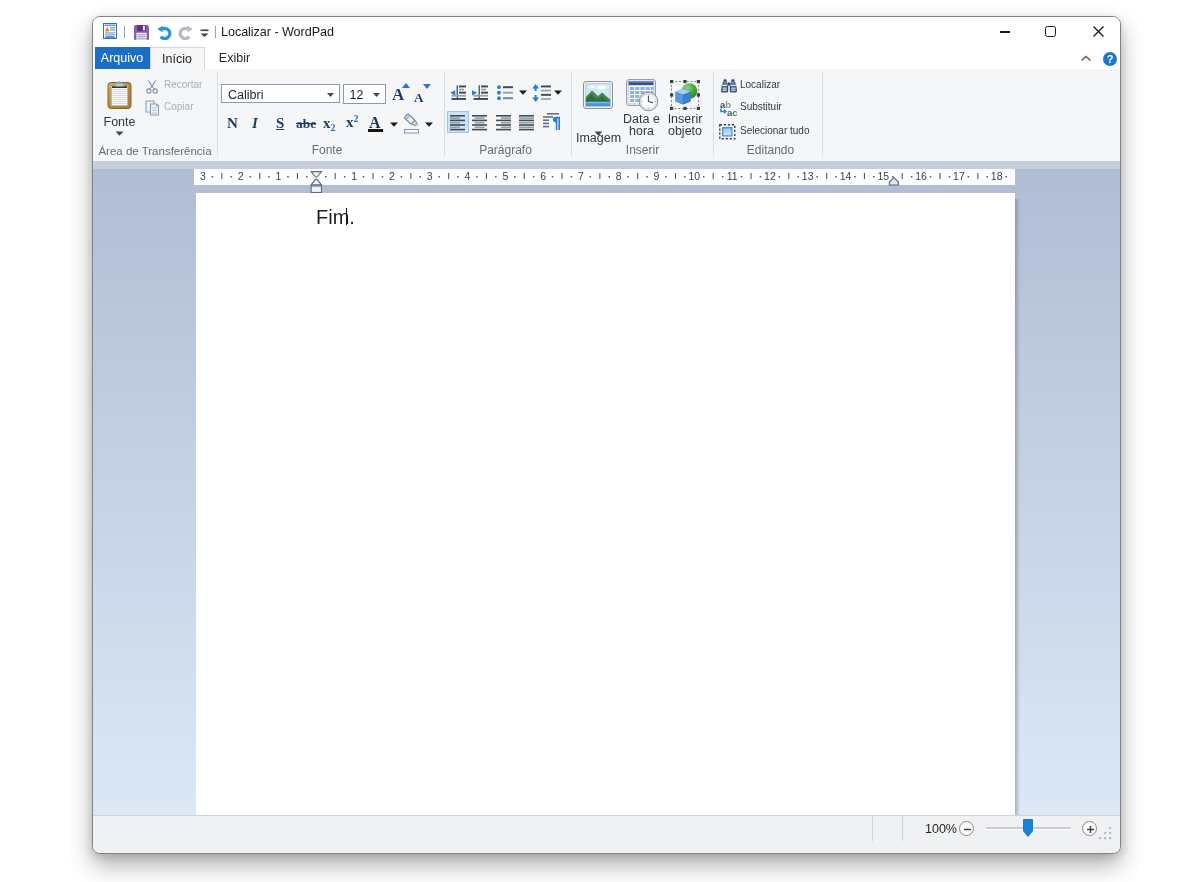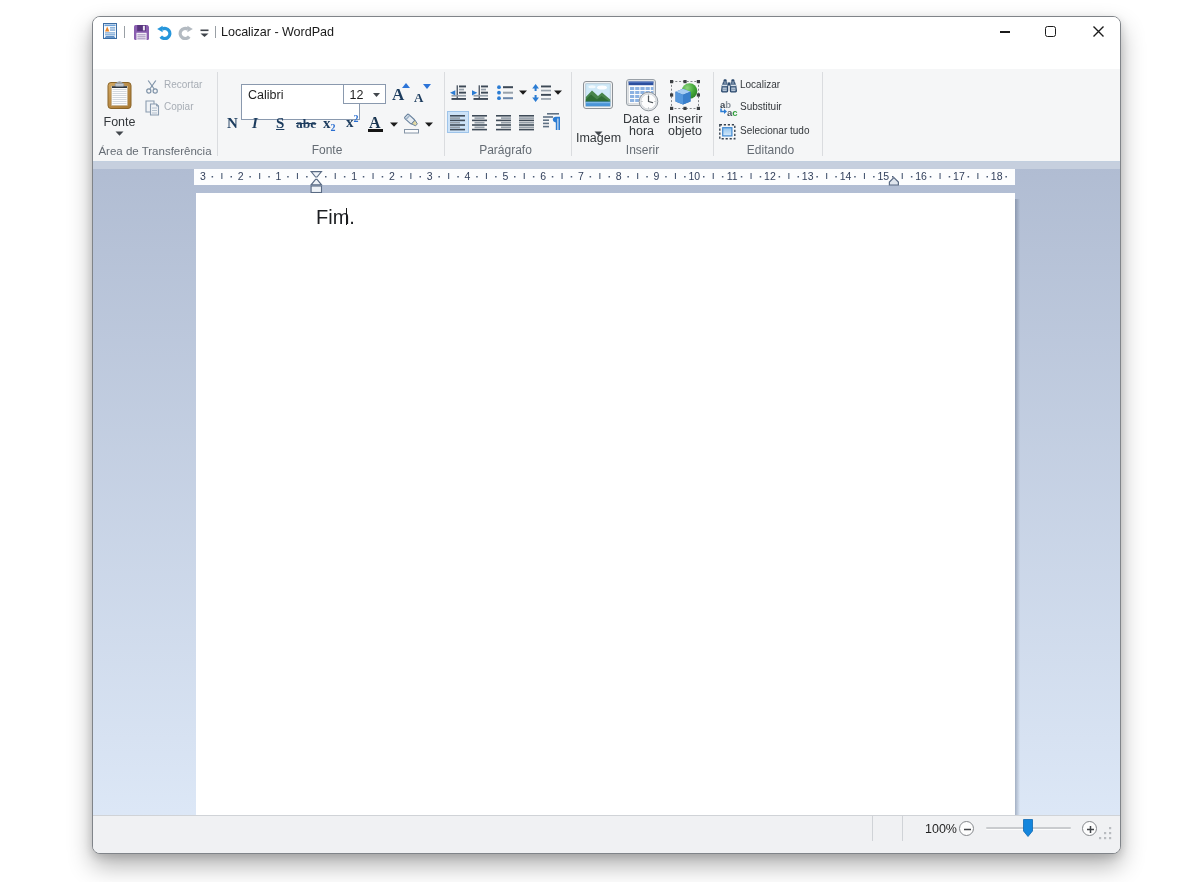--- a/index.html
+++ b/index.html
@@ -78,20 +78,32 @@
     </svg>
     <div class="qsep" style="left:122px;"></div>
     <div id="titletext">Localizar - WordPad</div>
     <div class="abs" style="left:907px; top:14.3px; width:10px; height:1.4px; background:#1b1b1b;"></div>
     <div class="abs" style="left:951.5px; top:9.3px; width:11px; height:11px; border:1.4px solid #1b1b1b; border-radius:2.5px;"></div>
     <svg class="abs" style="left:999.5px; top:9.3px;" width="11" height="11" viewBox="0 0 11 11">
       <path d="M0.5 0.5 L10.5 10.5 M10.5 0.5 L0.5 10.5" stroke="#1b1b1b" stroke-width="1.4"></path>
     </svg>
   </div>
 
+  <div id="tabrow">
+    <div id="tab-arquivo">Arquivo</div>
+    <div id="tab-inicio">Início</div>
+    <div id="tab-exibir">Exibir</div>
+    <svg class="abs" style="left:987px; top:7px;" width="12" height="9" viewBox="0 0 12 9">
+      <path d="M1.5 6.5 L6 2.5 L10.5 6.5" stroke="#5c6066" stroke-width="1.6" fill="none"></path>
+    </svg>
+    <svg class="abs" style="left:1010px; top:5px;" width="14" height="14" viewBox="0 0 14 14">
+      <circle cx="7" cy="7" r="7" fill="#1a78cf"></circle>
+      <text x="7" y="10.8" font-size="11" font-weight="bold" fill="#fff" text-anchor="middle" font-family="Liberation Sans">?</text>
+    </svg>
+  </div>
 
   <div id="ribbon">
     <div class="rsep" style="left:124px;"></div>
     <div class="rsep" style="left:351px;"></div>
     <div class="rsep" style="left:478px;"></div>
     <div class="rsep" style="left:620px;"></div>
     <div class="rsep" style="left:729px;"></div>
     <div class="rlabel" style="left:2px; width:120px; font-size:11.5px;">Área de Transferência</div>
     <div class="rlabel" style="left:124px; width:220px;">Fonte</div>
     <div class="rlabel" style="left:352px; width:121px;">Parágrafo</div>
@@ -140,21 +152,21 @@
       <path d="M5.5 4 L11.5 4 L13.5 6 L13.5 15 L5.5 15 Z" fill="#f0f3f6" stroke="#8a9cb0" stroke-width="1.1"></path>
       <path d="M11.5 4 L11.5 6 L13.5 6" fill="none" stroke="#8a9cb0" stroke-width="0.9"></path>
       <g stroke="#aebccb" stroke-width="0.9">
           <line x1="7" y1="8" x2="12" y2="8"></line>
           <line x1="7" y1="10.5" x2="12" y2="10.5"></line>
           <line x1="7" y1="13" x2="12" y2="13"></line>
         </g>
     </svg>
     <div class="gray-txt" style="left:71px; top:32px;">Copiar</div>
 
-    <div class="combo" style="left:128px; top:15px; width:119px; height:36px;margin-left:20px;">
+    <div class="combo" style="left:128px; top:15px; width:119px; height:19px;">
       <span style="position:absolute; left:6px; top:2.5px; font-size:12.5px; color:#1f1f1f;">Calibri</span>
       <svg style="position:absolute; right:5px; top:8px;" width="7" height="4" viewBox="0 0 7 4">
           <path d="M0 0 L7 0 L3.5 4 Z" fill="#42474d"></path>
         </svg>
     </div>
     <div class="combo" style="left:249.5px; top:15px; width:43px; height:20px;">
       <span style="position:absolute; left:6px; top:2.5px; font-size:12.5px; color:#1f1f1f;">12</span>
       <svg style="position:absolute; right:5px; top:8px;" width="7" height="4" viewBox="0 0 7 4">
           <path d="M0 0 L7 0 L3.5 4 Z" fill="#42474d"></path>
         </svg>

